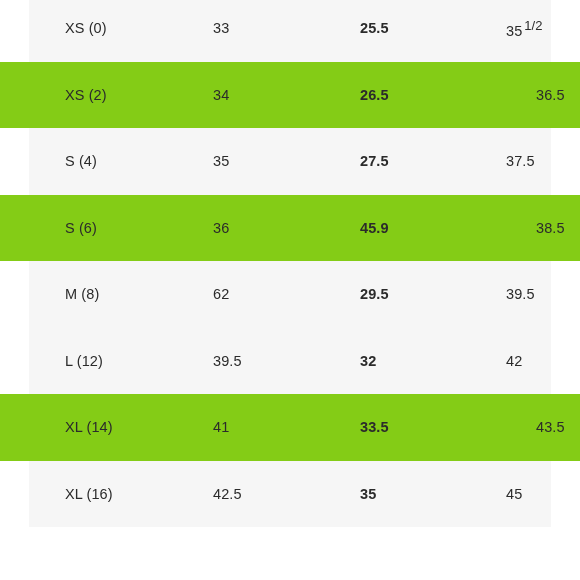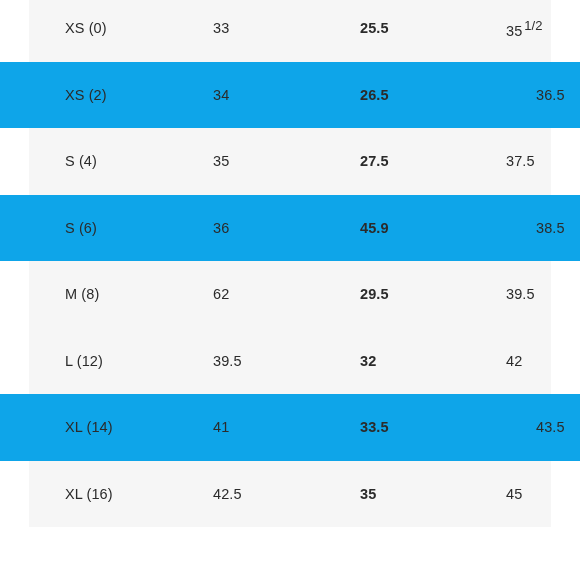--- a/index.html
+++ b/index.html
@@ -27,21 +27,21 @@
     top: -5px;           
     left: 0;
     width: 580px;
   }
 
   .row {
     position: relative;
     height: 66.5px;
     display: flex;
     align-items: center;
-    background: #0ea5e9;
+    background: #84cc16;
   }
   .row.striped {
     background: #f6f6f6;
     
     background-clip: padding-box;
     border-left: 29px solid #ffffff;
     border-right: 29px solid #ffffff;
   }
 
   .cell {

